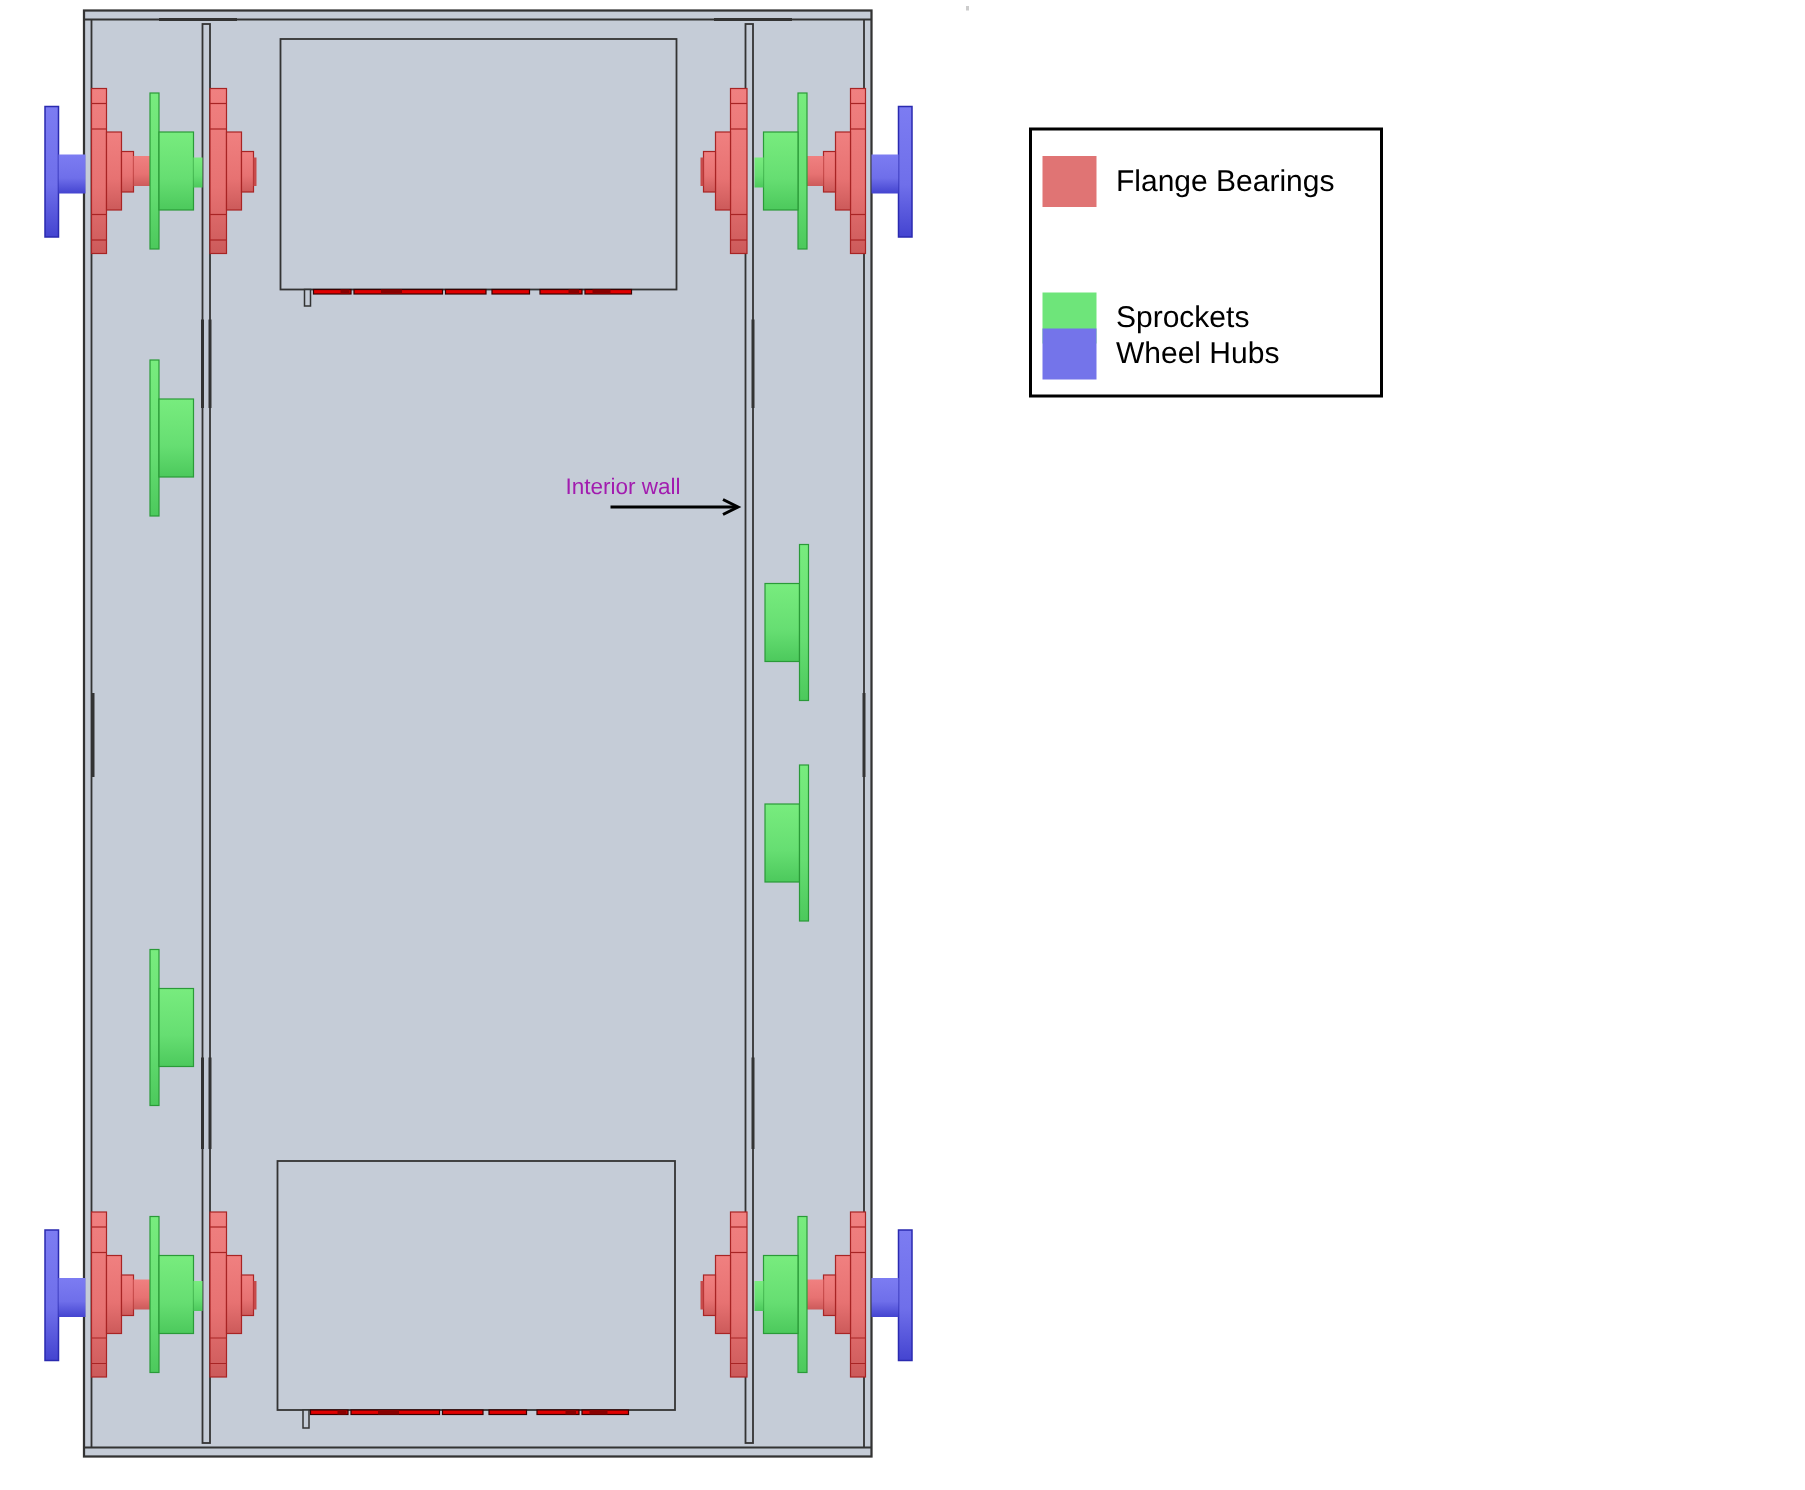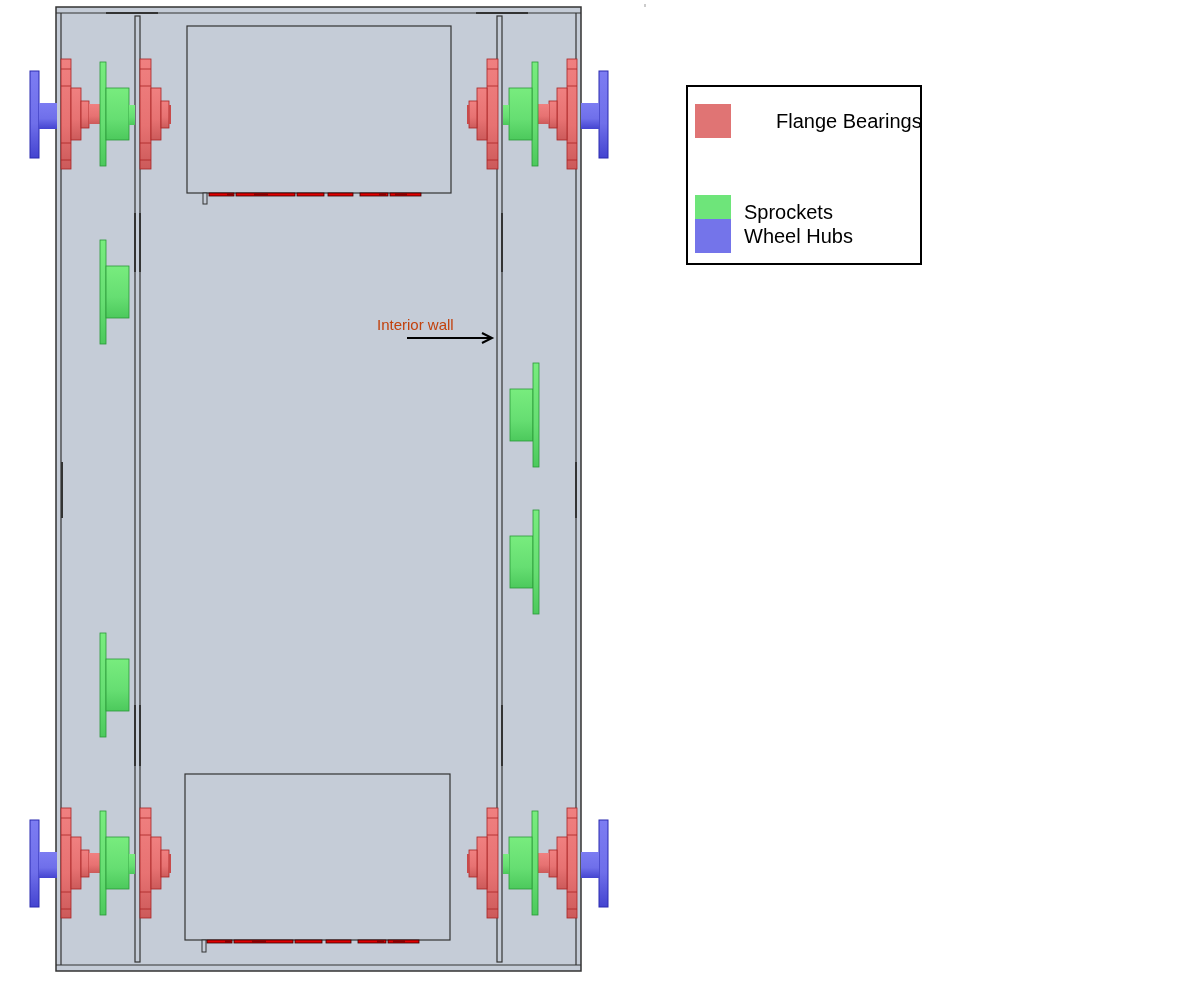--- a/index.html
+++ b/index.html
@@ -4,21 +4,21 @@
 <style>
   html, body { margin: 0; padding: 0; background: #ffffff; }
   body { width: 1203px; height: 993px; position: relative; overflow: hidden;
          font-family: "Liberation Sans", sans-serif; }
   svg#diagram { position: absolute; left: 0; top: 0; }
   .legend { position: absolute; left: 686px; top: 85px; width: 236px; height: 180px;
             border: 2px solid #000; background: #fff; box-sizing: border-box; }
   .legend-item { position: absolute; left: 7px; height: 34px; display: flex; align-items: center; }
   .swatch { width: 36px; height: 34px; display: inline-block; }
   .legend-label { margin-left: 13px; font-size: 20px; color: #000; white-space: nowrap; }
-  .annot { position: absolute; left: 377px; top: 316px; font-size: 15px; color: #c2410c; white-space: nowrap; }
+  .annot { position: absolute; left: 377px; top: 316px; font-size: 15px; color: #a21caf; white-space: nowrap; }
 </style>
 </head>
 <body>
 
 <svg id="diagram" width="1203" height="993" viewBox="0 0 1203 993" xmlns="http://www.w3.org/2000/svg">
   <defs>
     <linearGradient id="gRed" x1="0" y1="0" x2="0" y2="1">
       <stop offset="0" stop-color="#f08080"></stop>
       <stop offset="0.6" stop-color="#e77272"></stop>
       <stop offset="1" stop-color="#cc5a5a"></stop>
@@ -137,21 +137,21 @@
     <line x1="407" y1="338" x2="491" y2="338" stroke="#000" stroke-width="2"></line>
     <polyline points="482,333 492,338 482,343" fill="none" stroke="#000" stroke-width="2"></polyline>
   </g>
 
   <rect x="644" y="4" width="2" height="3" fill="#ccc"></rect>
 </svg>
 
 <div class="annot">Interior wall</div>
 
 <div class="legend">
-  <div class="legend-item" style="top:17px;gap:32px;">
+  <div class="legend-item" style="top:17px;">
     <span class="swatch" style="background:#e07474;"></span>
     <span class="legend-label">Flange Bearings</span>
   </div>
   <div class="legend-item" style="top:76px;margin-top:32px;">
     <span class="swatch" style="background:#6ee57a;"></span>
     <span class="legend-label">Sprockets</span>
   </div>
   <div class="legend-item" style="top:132px;">
     <span class="swatch" style="background:#7474ea;"></span>
     <span class="legend-label">Wheel Hubs</span>

